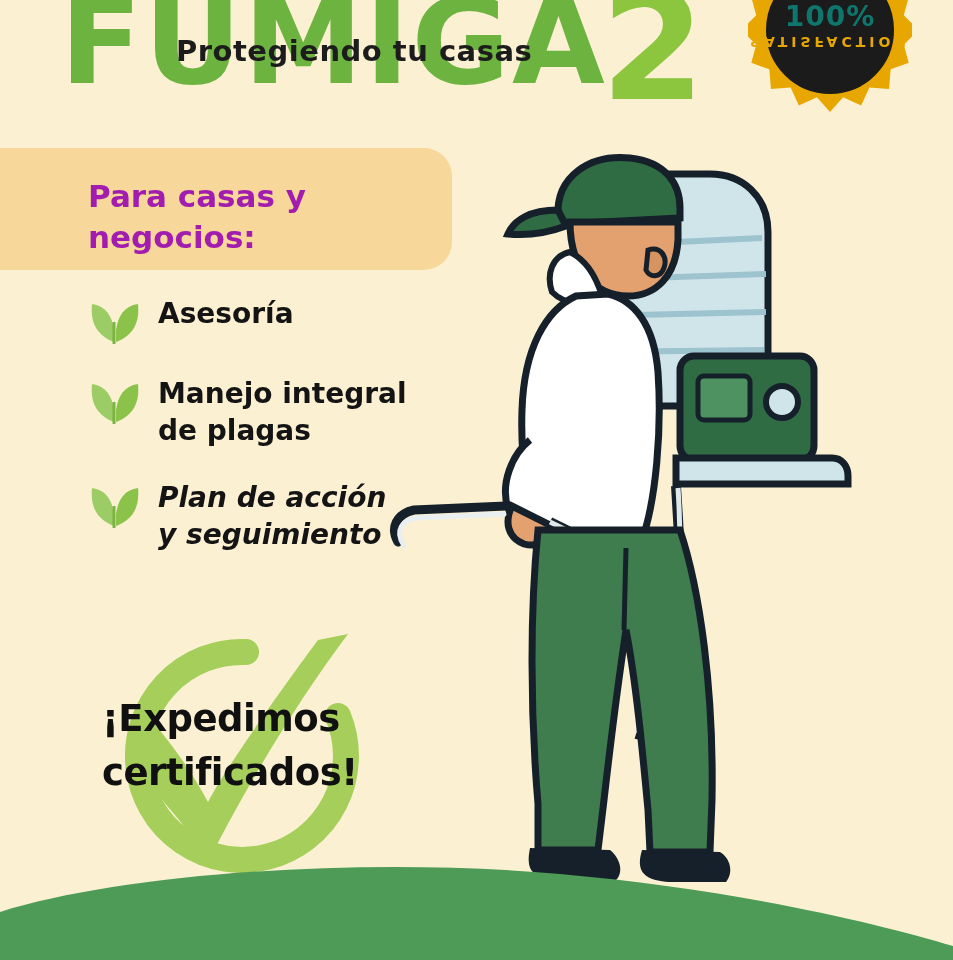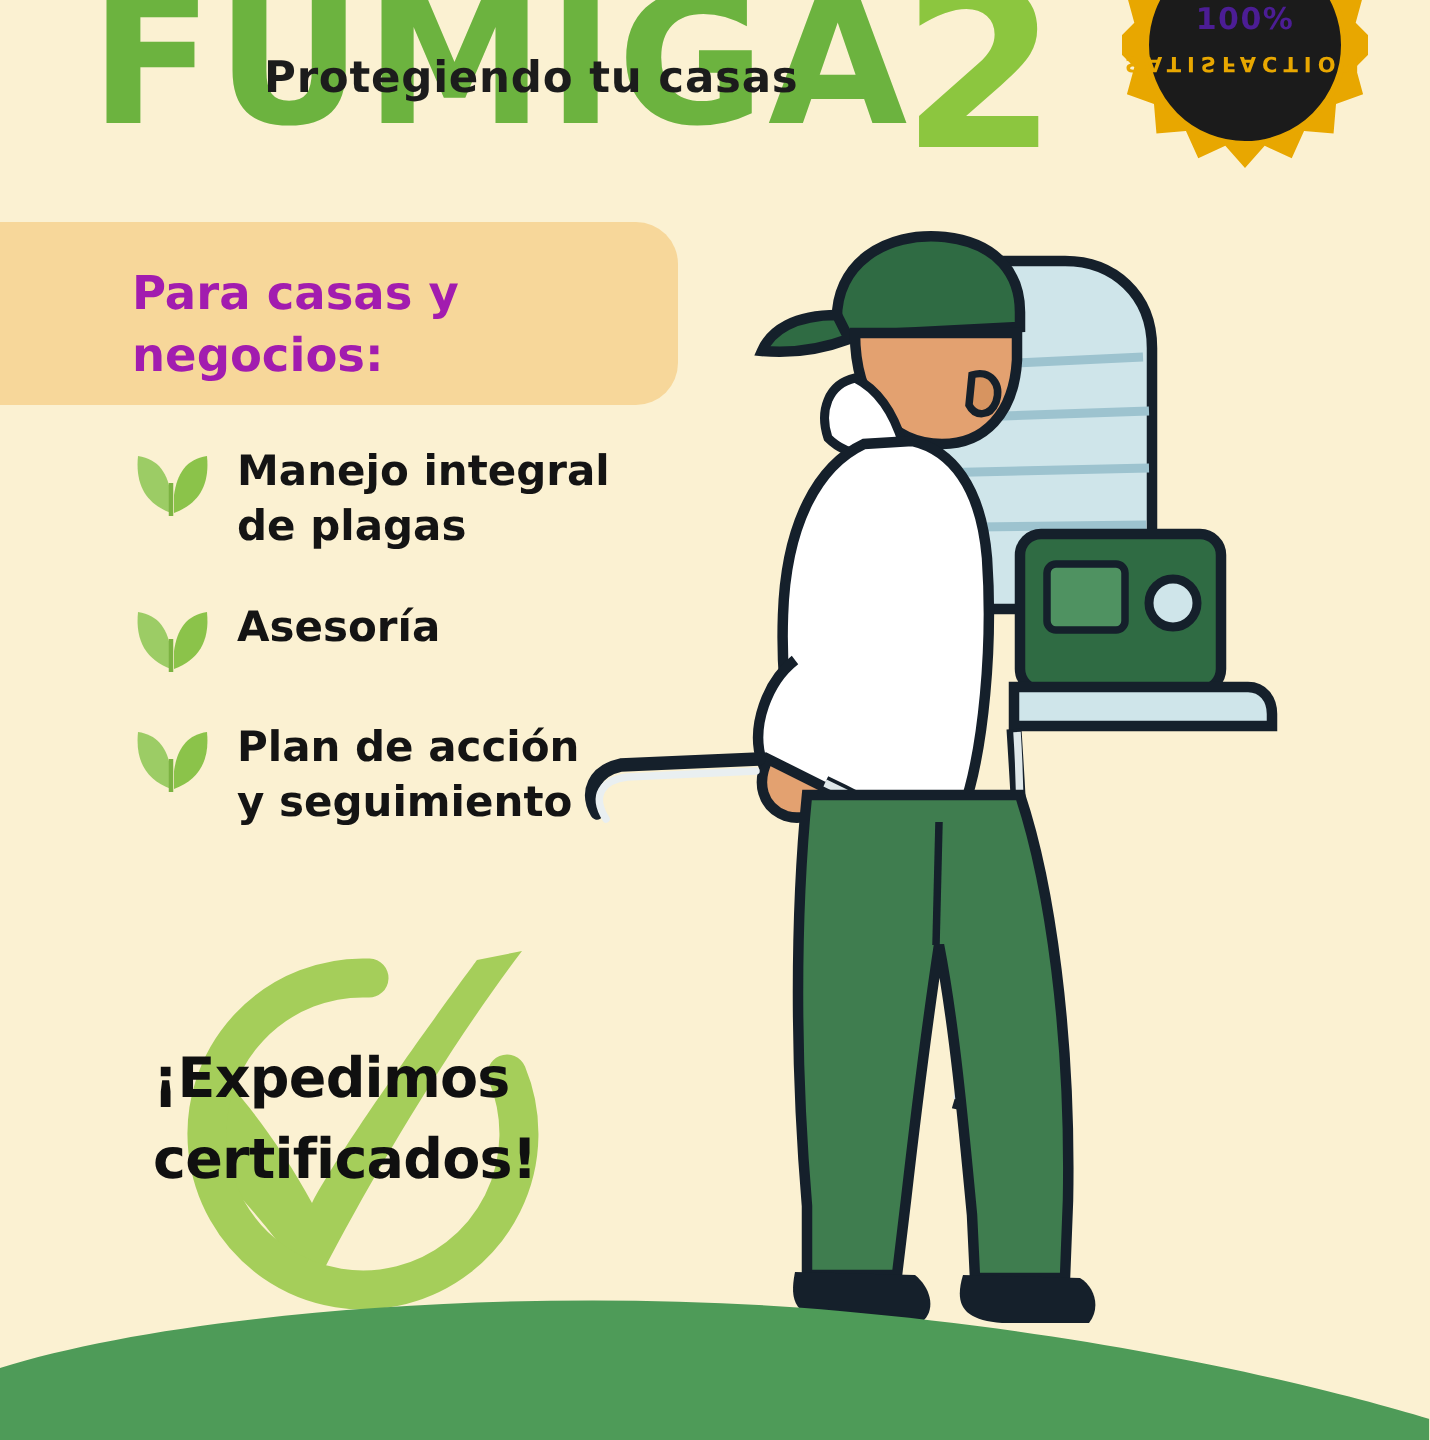--- a/index.html
+++ b/index.html
@@ -79,22 +79,22 @@
     top: 14px; left: 14px; right: 14px; bottom: 14px;
     border-radius: 50%;
     background: #1b1b1b;
     border: 4px solid #e8a700;
   }
   .seal-pct {
     position: absolute;
     width: 100%;
     top: 52px;
     text-align: center;
-    color: #4c1d95;
-    font-size: 20px;
+    color: #0f766e;
+    font-size: 28px;
     font-weight: 800;
     font-family: "DejaVu Sans", sans-serif;
     letter-spacing: 1px;
   }
   .seal-arc {
     position: absolute;
     width: 100%;
     top: 86px;
     text-align: center;
     color: #e8a700;
@@ -211,45 +211,45 @@
     <div class="seal-inner"></div>
     <div class="seal-pct">100%</div>
     <div class="seal-arc">SATISFACTION</div>
   </div>
 
   <div class="banner"></div>
   <div class="banner-text">Para casas y
 negocios:</div>
 
   <div class="features">
+
+    <div class="feature">
+      <span class="leaf-icon">
+        <svg viewBox="0 0 56 54" width="56" height="54" xmlns="http://www.w3.org/2000/svg">
+          <path d="M28 50 C12 44 4 32 6 12 C20 14 26 24 28 38 Z" fill="#9ccc65"></path>
+          <path d="M30 50 C46 44 54 32 52 12 C38 14 32 24 30 38 Z" fill="#8bc34a"></path>
+          <path d="M28 52 L28 30" stroke="#7cb342" stroke-width="3" fill="none"></path>
+        </svg>
+      </span>
+      <span class="feature-label">Asesoría</span>
+    </div>
 
     <div class="feature">
       <span class="leaf-icon">
         <svg viewBox="0 0 56 54" width="56" height="54" xmlns="http://www.w3.org/2000/svg">
           <path d="M28 50 C12 44 4 32 6 12 C20 14 26 24 28 38 Z" fill="#9ccc65"></path>
           <path d="M30 50 C46 44 54 32 52 12 C38 14 32 24 30 38 Z" fill="#8bc34a"></path>
           <path d="M28 52 L28 30" stroke="#7cb342" stroke-width="3" fill="none"></path>
         </svg>
       </span>
       <span class="feature-label">Manejo integral
 de plagas</span>
     </div>
 
-    <div class="feature">
-      <span class="leaf-icon">
-        <svg viewBox="0 0 56 54" width="56" height="54" xmlns="http://www.w3.org/2000/svg">
-          <path d="M28 50 C12 44 4 32 6 12 C20 14 26 24 28 38 Z" fill="#9ccc65"></path>
-          <path d="M30 50 C46 44 54 32 52 12 C38 14 32 24 30 38 Z" fill="#8bc34a"></path>
-          <path d="M28 52 L28 30" stroke="#7cb342" stroke-width="3" fill="none"></path>
-        </svg>
-      </span>
-      <span class="feature-label">Asesoría</span>
-    </div>
-
-    <div class="feature" style="margin-top:20px;">
+    <div class="feature" style="margin-top:20px;font-style:italic;">
       <span class="leaf-icon">
         <svg viewBox="0 0 56 54" width="56" height="54" xmlns="http://www.w3.org/2000/svg">
           <path d="M28 50 C12 44 4 32 6 12 C20 14 26 24 28 38 Z" fill="#9ccc65"></path>
           <path d="M30 50 C46 44 54 32 52 12 C38 14 32 24 30 38 Z" fill="#8bc34a"></path>
           <path d="M28 52 L28 30" stroke="#7cb342" stroke-width="3" fill="none"></path>
         </svg>
       </span>
       <span class="feature-label">Plan de acción
 y seguimiento</span>
     </div>

